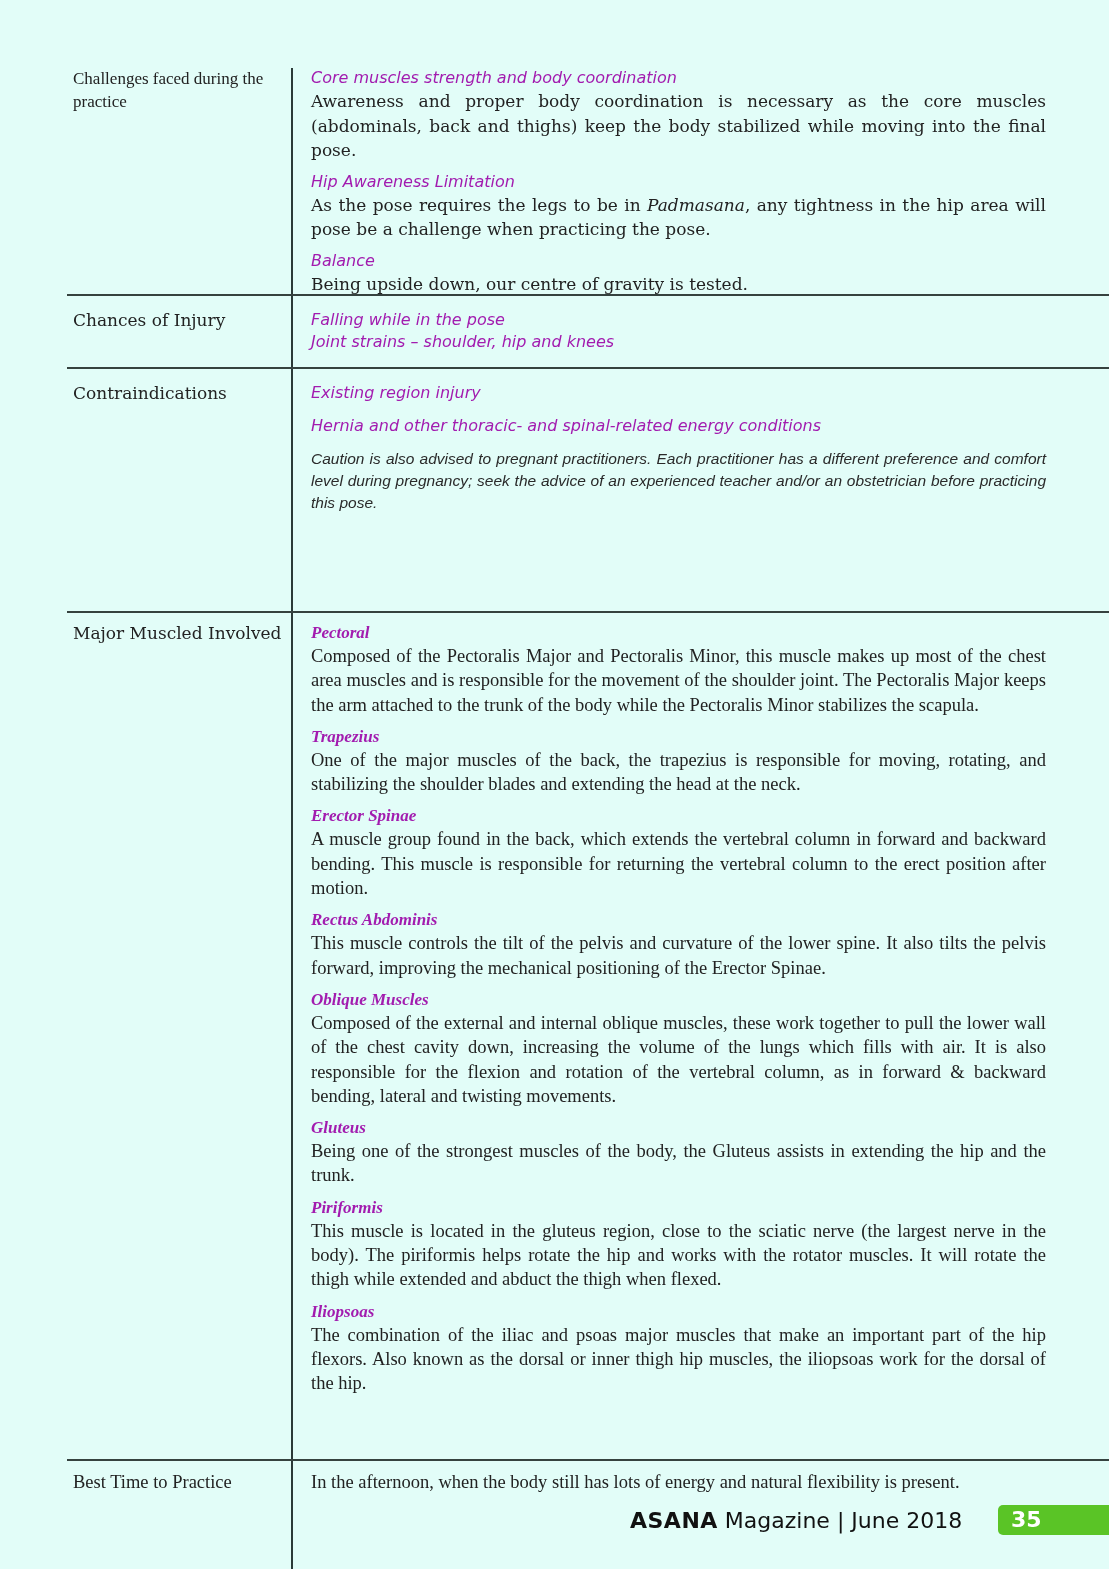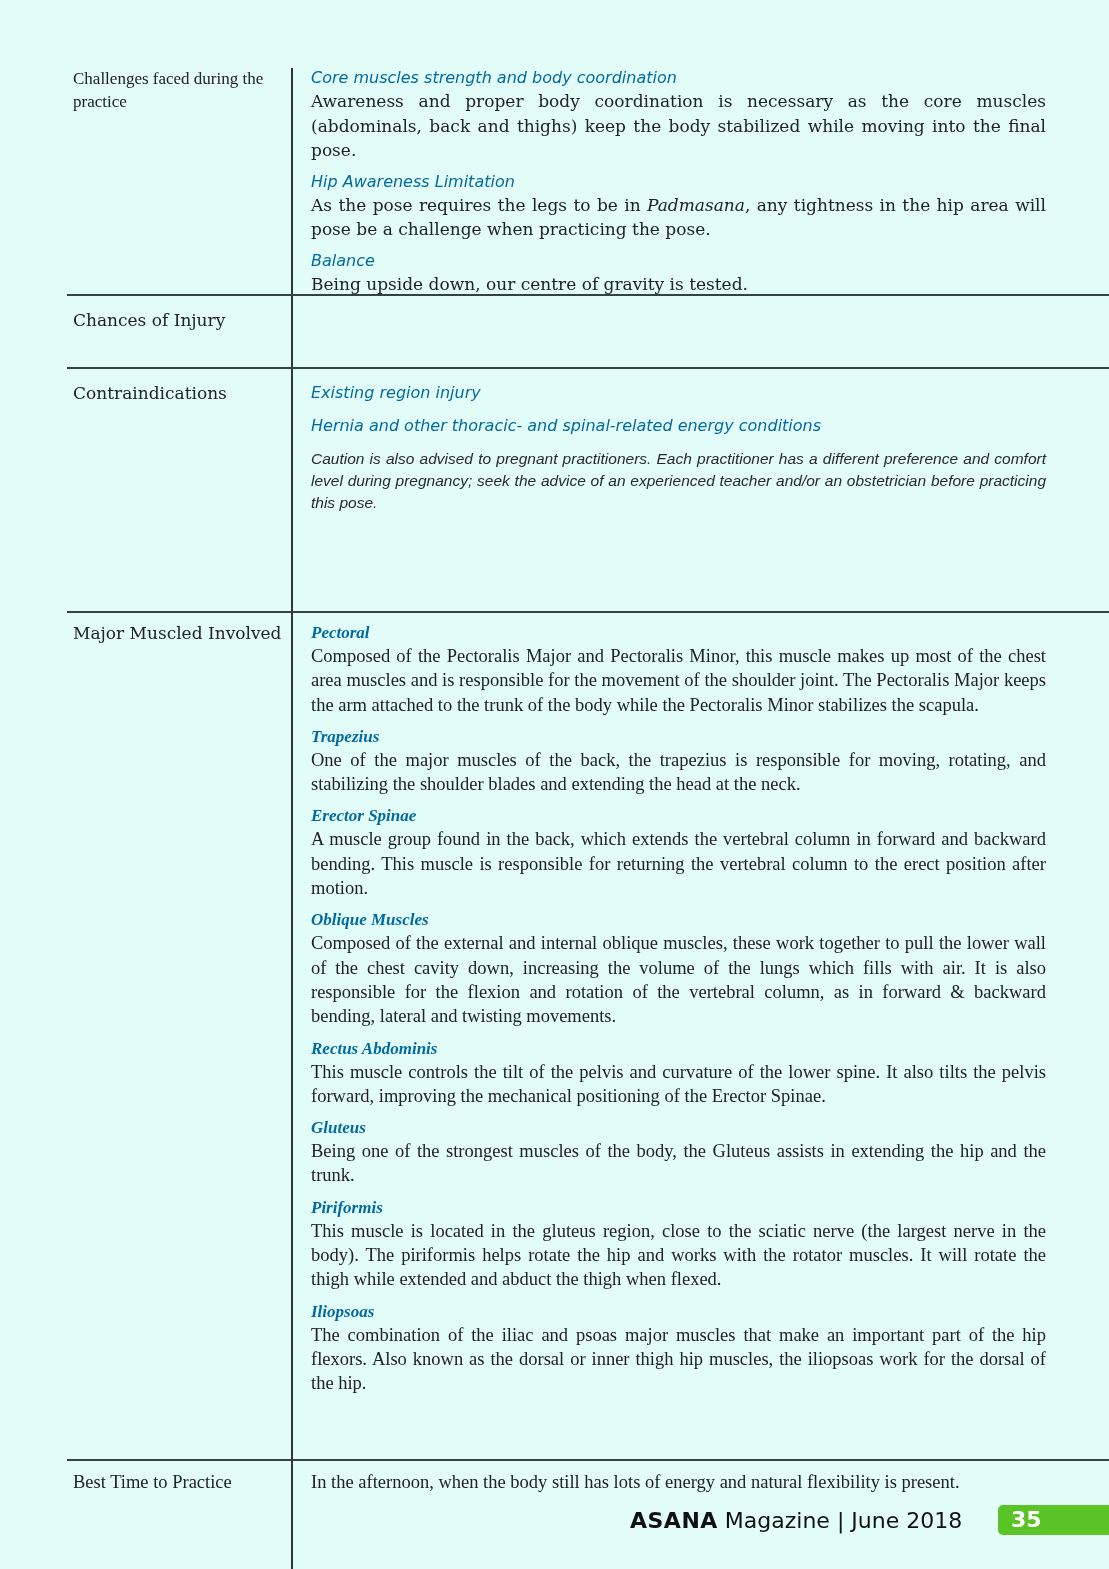--- a/index.html
+++ b/index.html
@@ -19,21 +19,21 @@
     position: absolute; left: 67px; right: 0; height: 2px; background: #35423f;
   }
   .label {
     position: absolute; left: 73px; width: 210px;
     font-size: 17px; line-height: 23px; color: #222;
   }
   .content {
     position: absolute; left: 311px; width: 735px;
     font-size: 17px; line-height: 24.5px; color: #222;
   }
-  .sub { font-style: italic; font-size: 16px; line-height: 22px; font-family: "DejaVu Sans", "Liberation Sans", sans-serif; color: #0369a1; }
+  .sub { font-style: italic; font-size: 16px; line-height: 22px; font-family: "DejaVu Sans", "Liberation Sans", sans-serif; color: #a21caf; }
   .sub.bold { font-weight: bold; font-family: "Liberation Serif", serif; font-size: 17px; }
   .para { text-align: justify; }
   .block { margin-bottom: 8px; }
   .note { font-style: italic; font-size: 15.5px; line-height: 22px; font-family: Liberation Sans, sans-serif; text-align: justify; color: #2a2a2a; }
   .condensed { font-family: "Liberation Serif", serif; font-size: 18.5px; line-height: 24.3px; }
   .footer {
     position: absolute; top: 1503px; left: 630px; height: 34px;
     display: flex; align-items: center;
     font-family: "DejaVu Sans", "Liberation Sans", sans-serif;
     font-size: 22px; color: #111;
@@ -65,20 +65,24 @@
       <div class="para"><span>As the pose requires the legs to be in </span><i>Padmasana</i><span>, any tightness in the hip area will pose be a challenge when practicing the pose.</span></div>
     </div>
     <div class="block">
       <div class="sub">Balance</div>
       <div class="para">Being upside down, our centre of gravity is tested.</div>
     </div>
   </div>
   <div class="hline" style="top:294px;"></div>
 
   <div class="label" style="top:309px;">Chances of Injury</div>
+  <div class="content" style="top:309px;">
+    <div class="sub">Falling while in the pose</div>
+    <div class="sub">Joint strains – shoulder, hip and knees</div>
+  </div>
   <div class="hline" style="top:367px;"></div>
 
   <div class="label" style="top:382px;">Contraindications</div>
   <div class="content" style="top:382px;">
     <div class="block" style="margin-bottom:11px;">
       <div class="sub">Existing region injury</div>
     </div>
     <div class="block" style="margin-bottom:11px;">
       <div class="sub">Hernia and other thoracic- and spinal-related energy conditions</div>
     </div>
@@ -94,26 +98,26 @@
     </div>
     <div class="block" style="margin-bottom:9px;">
       <div class="sub bold">Trapezius</div>
       <div class="para">One of the major muscles of the back, the trapezius is responsible for moving, rotating, and stabilizing the shoulder blades and extending the head at the neck.</div>
     </div>
     <div class="block" style="margin-bottom:9px;">
       <div class="sub bold">Erector Spinae</div>
       <div class="para">A muscle group found in the back, which extends the vertebral column in forward and backward bending. This muscle is responsible for returning the vertebral column to the erect position after motion.</div>
     </div>
     <div class="block" style="margin-bottom:9px;">
+      <div class="sub bold">Rectus Abdominis</div>
+      <div class="para">This muscle controls the tilt of the pelvis and curvature of the lower spine. It also tilts the pelvis forward, improving the mechanical positioning of the Erector Spinae.</div>
+    </div>
+    <div class="block" style="margin-bottom:9px;">
       <div class="sub bold">Oblique Muscles</div>
       <div class="para">Composed of the external and internal oblique muscles, these work together to pull the lower wall of the chest cavity down, increasing the volume of the lungs which fills with air. It is also responsible for the flexion and rotation of the vertebral column, as in forward &amp; backward bending, lateral and twisting movements.</div>
-    </div>
-    <div class="block" style="margin-bottom:9px;">
-      <div class="sub bold">Rectus Abdominis</div>
-      <div class="para">This muscle controls the tilt of the pelvis and curvature of the lower spine. It also tilts the pelvis forward, improving the mechanical positioning of the Erector Spinae.</div>
     </div>
     <div class="block" style="margin-bottom:9px;">
       <div class="sub bold">Gluteus</div>
       <div class="para">Being one of the strongest muscles of the body, the Gluteus assists in extending the hip and the trunk.</div>
     </div>
     <div class="block" style="margin-bottom:9px;">
       <div class="sub bold">Piriformis</div>
       <div class="para">This muscle is located in the gluteus region, close to the sciatic nerve (the largest nerve in the body). The piriformis helps rotate the hip and works with the rotator muscles. It will rotate the thigh while extended and abduct the thigh when flexed.</div>
     </div>
     <div class="block" style="margin-bottom:0;">

